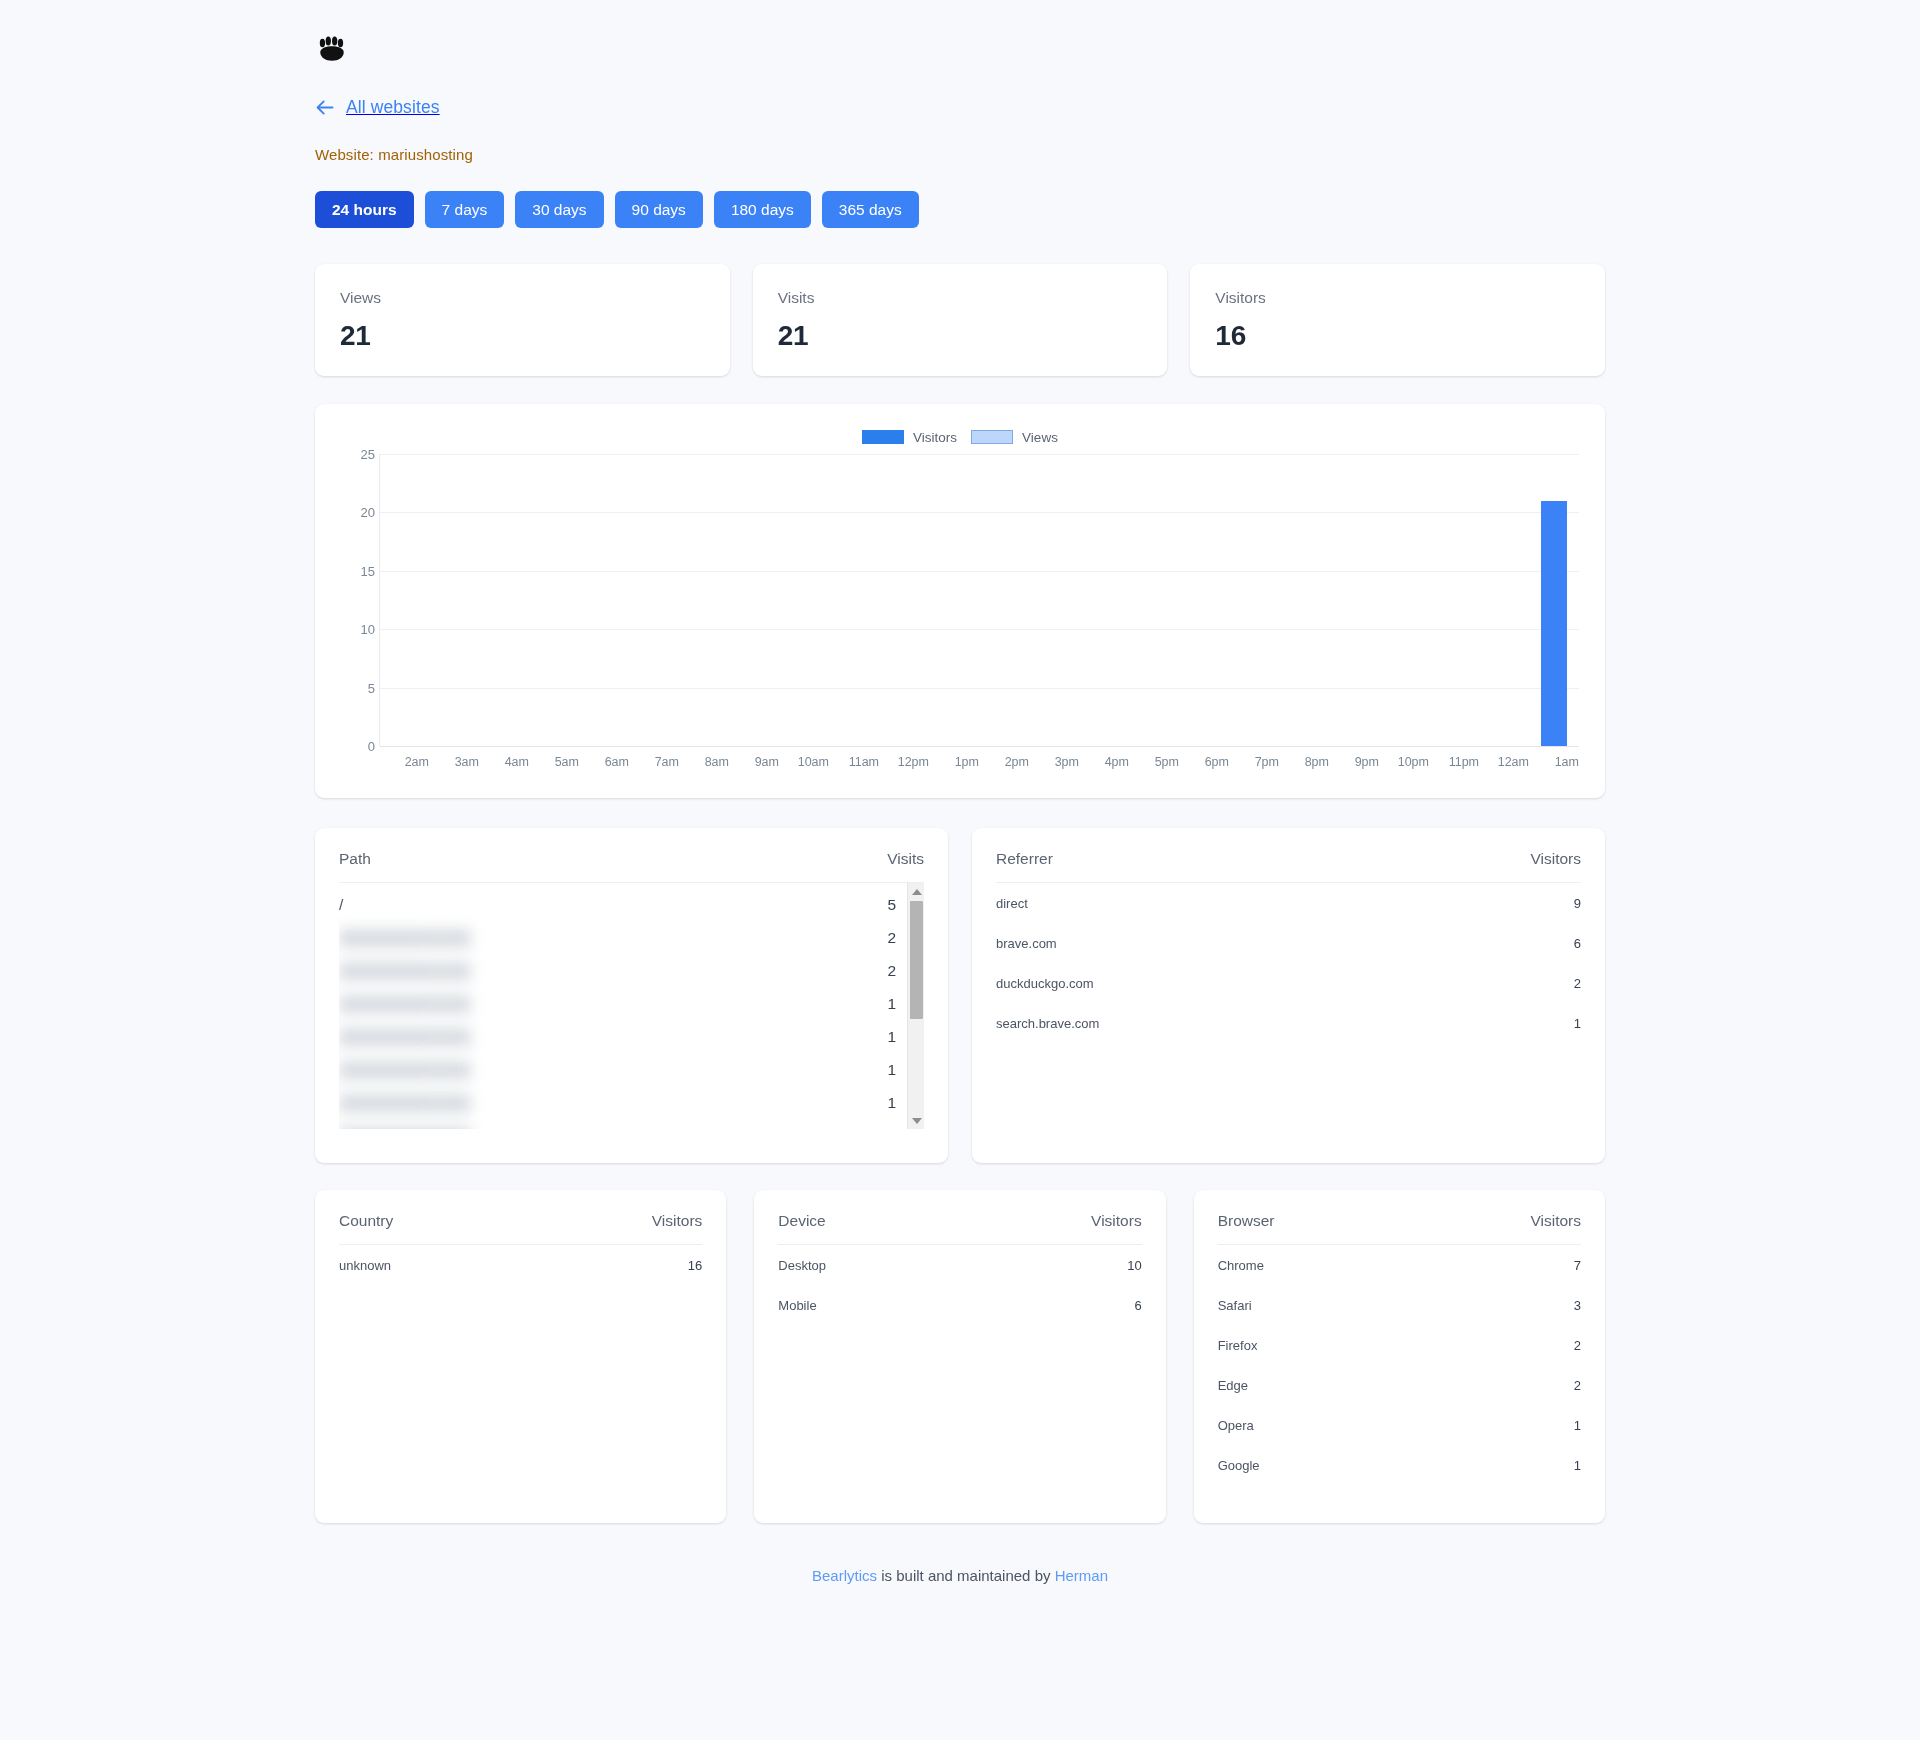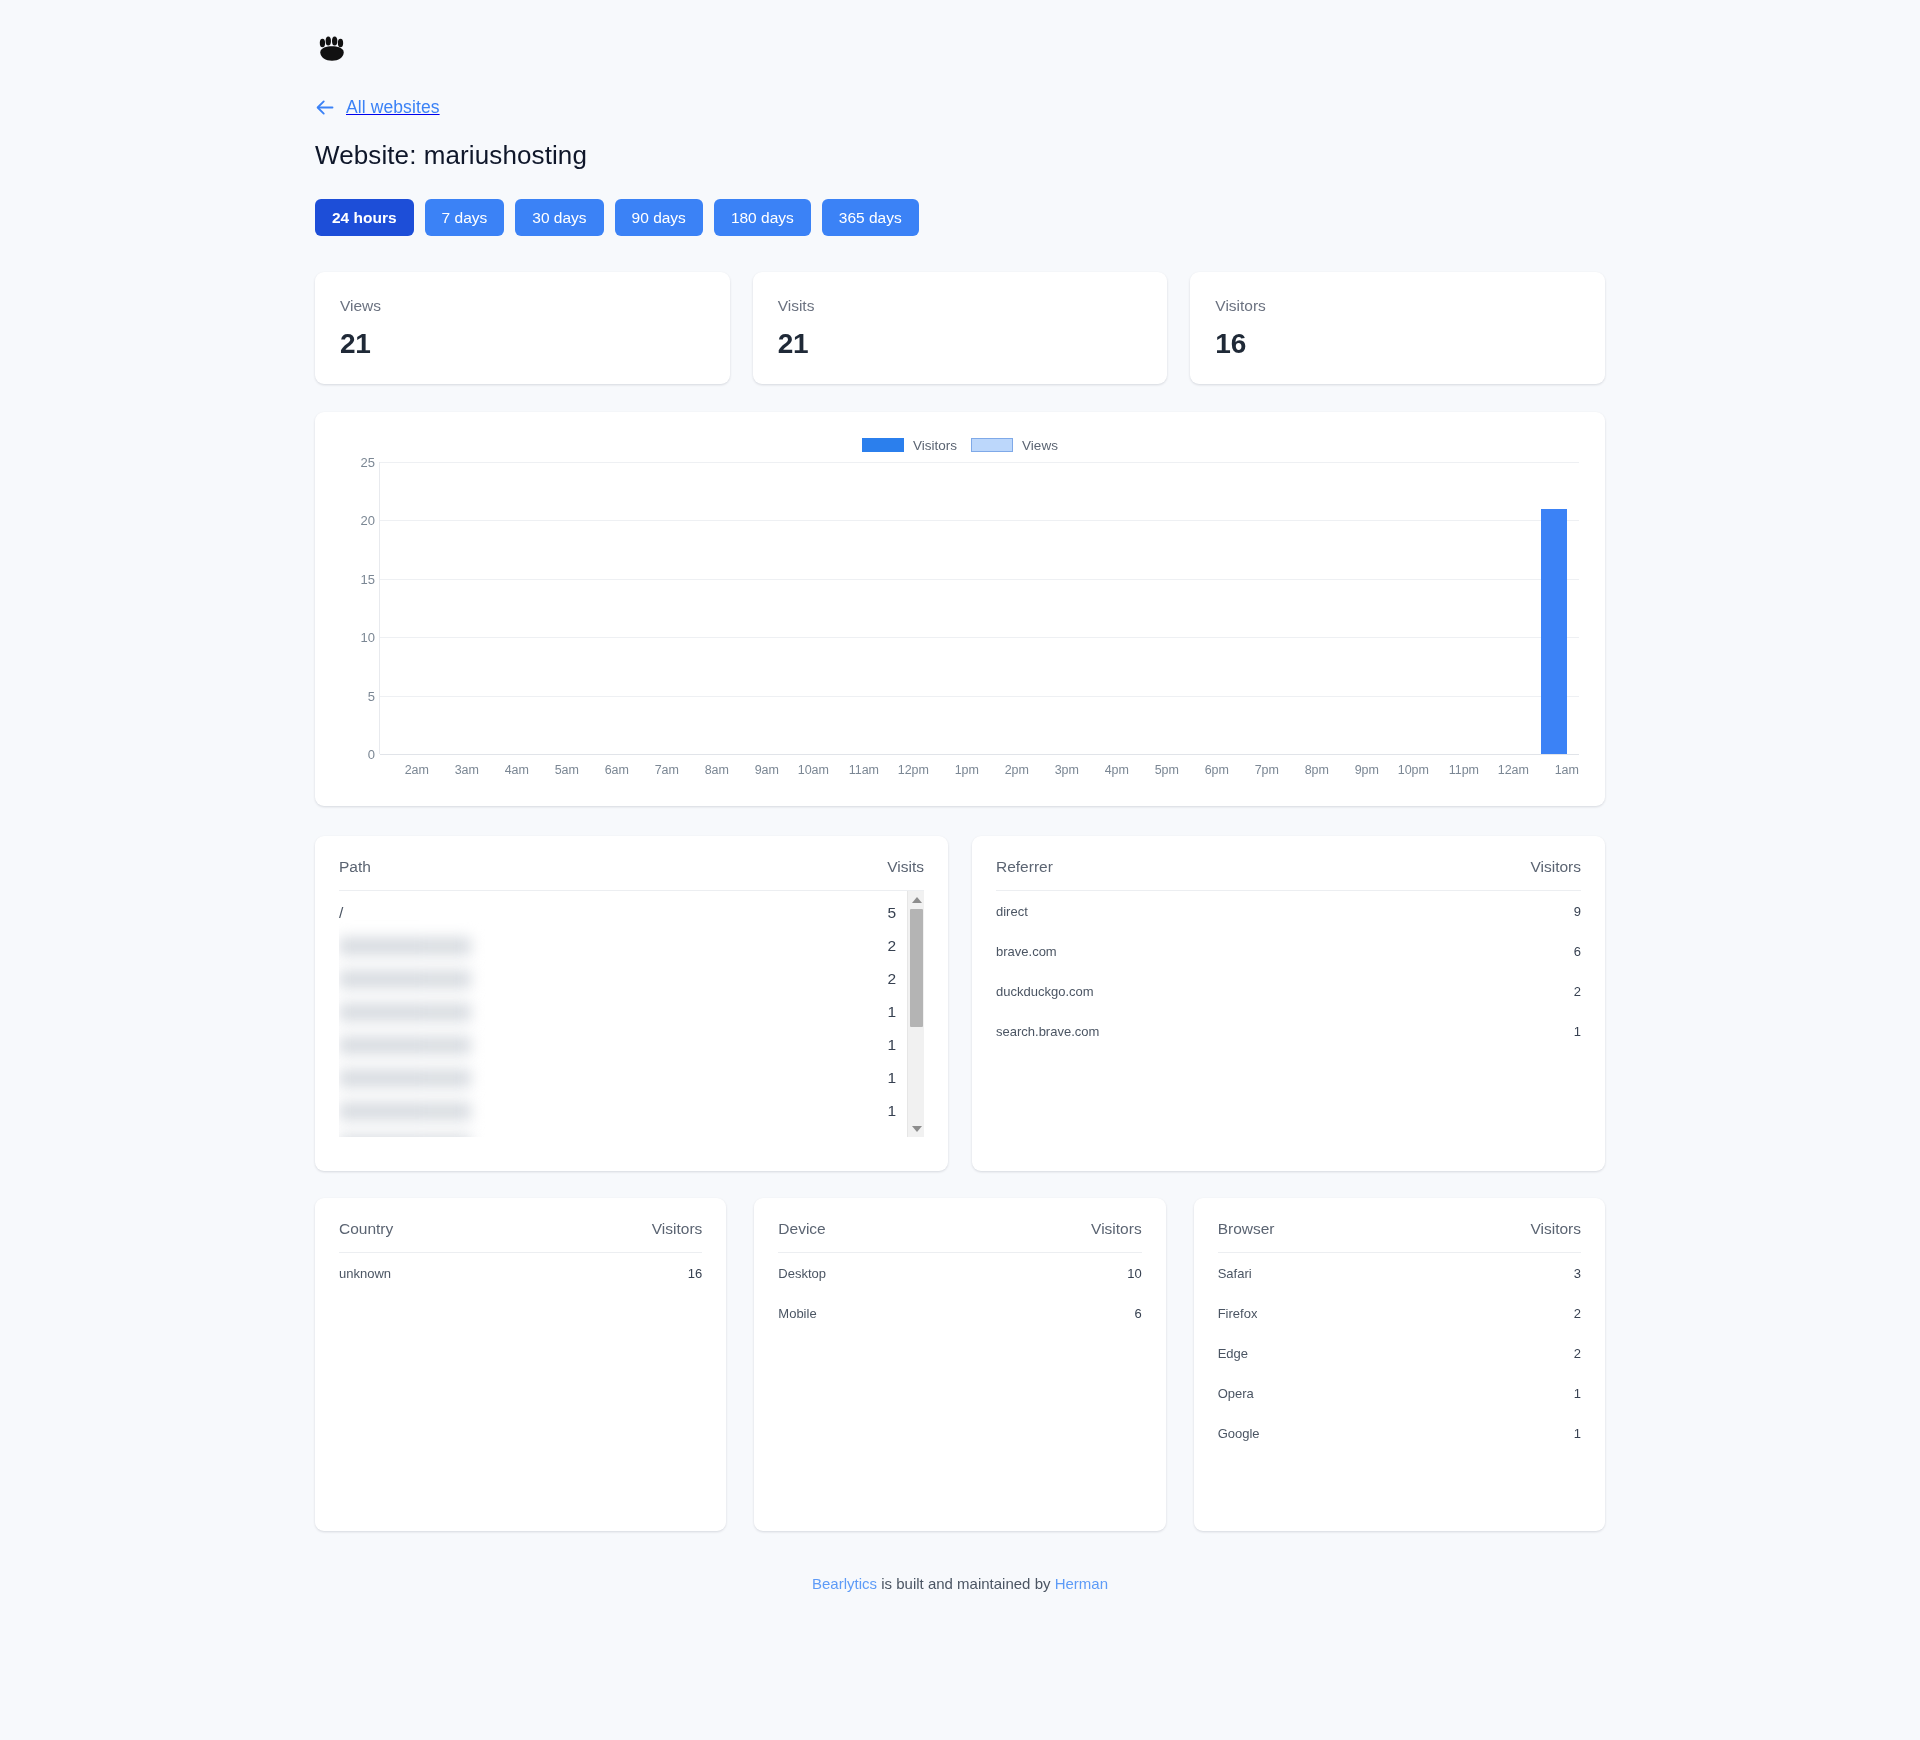--- a/index.html
+++ b/index.html
@@ -35,23 +35,23 @@
   }
   .back-arrow { width: 21px; height: 21px; display: block; }
   .back-label {
     color: #3b82f6;
     font-size: 17.5px;
     font-weight: 400;
     letter-spacing: .1px;
   }
 
   .site-title {
-    margin-top: 20px;
-    font-size: 26px;
-    color: #0f172a;
+    margin-top: 26px;
+    font-size: 15px;
+    color: #a16207;
     font-weight: 400;
     letter-spacing: .1px;
   }
 
   
   .ranges {
     display: flex;
     gap: 11px;
     margin-top: 28px;
   }
@@ -547,20 +547,24 @@
           </div>
       </div>
 
       <div class="card table-card tall-c">
         <div class="t-head">
           <span>Browser</span>
           <span>Visitors</span>
         </div>
         <div class="t-body" id="browser-rows">
             <div class="t-row">
+              <span class="key">Chrome</span>
+              <span class="val">7</span>
+            </div>
+            <div class="t-row">
               <span class="key">Safari</span>
               <span class="val">3</span>
             </div>
             <div class="t-row">
               <span class="key">Firefox</span>
               <span class="val">2</span>
             </div>
             <div class="t-row">
               <span class="key">Edge</span>
               <span class="val">2</span>

